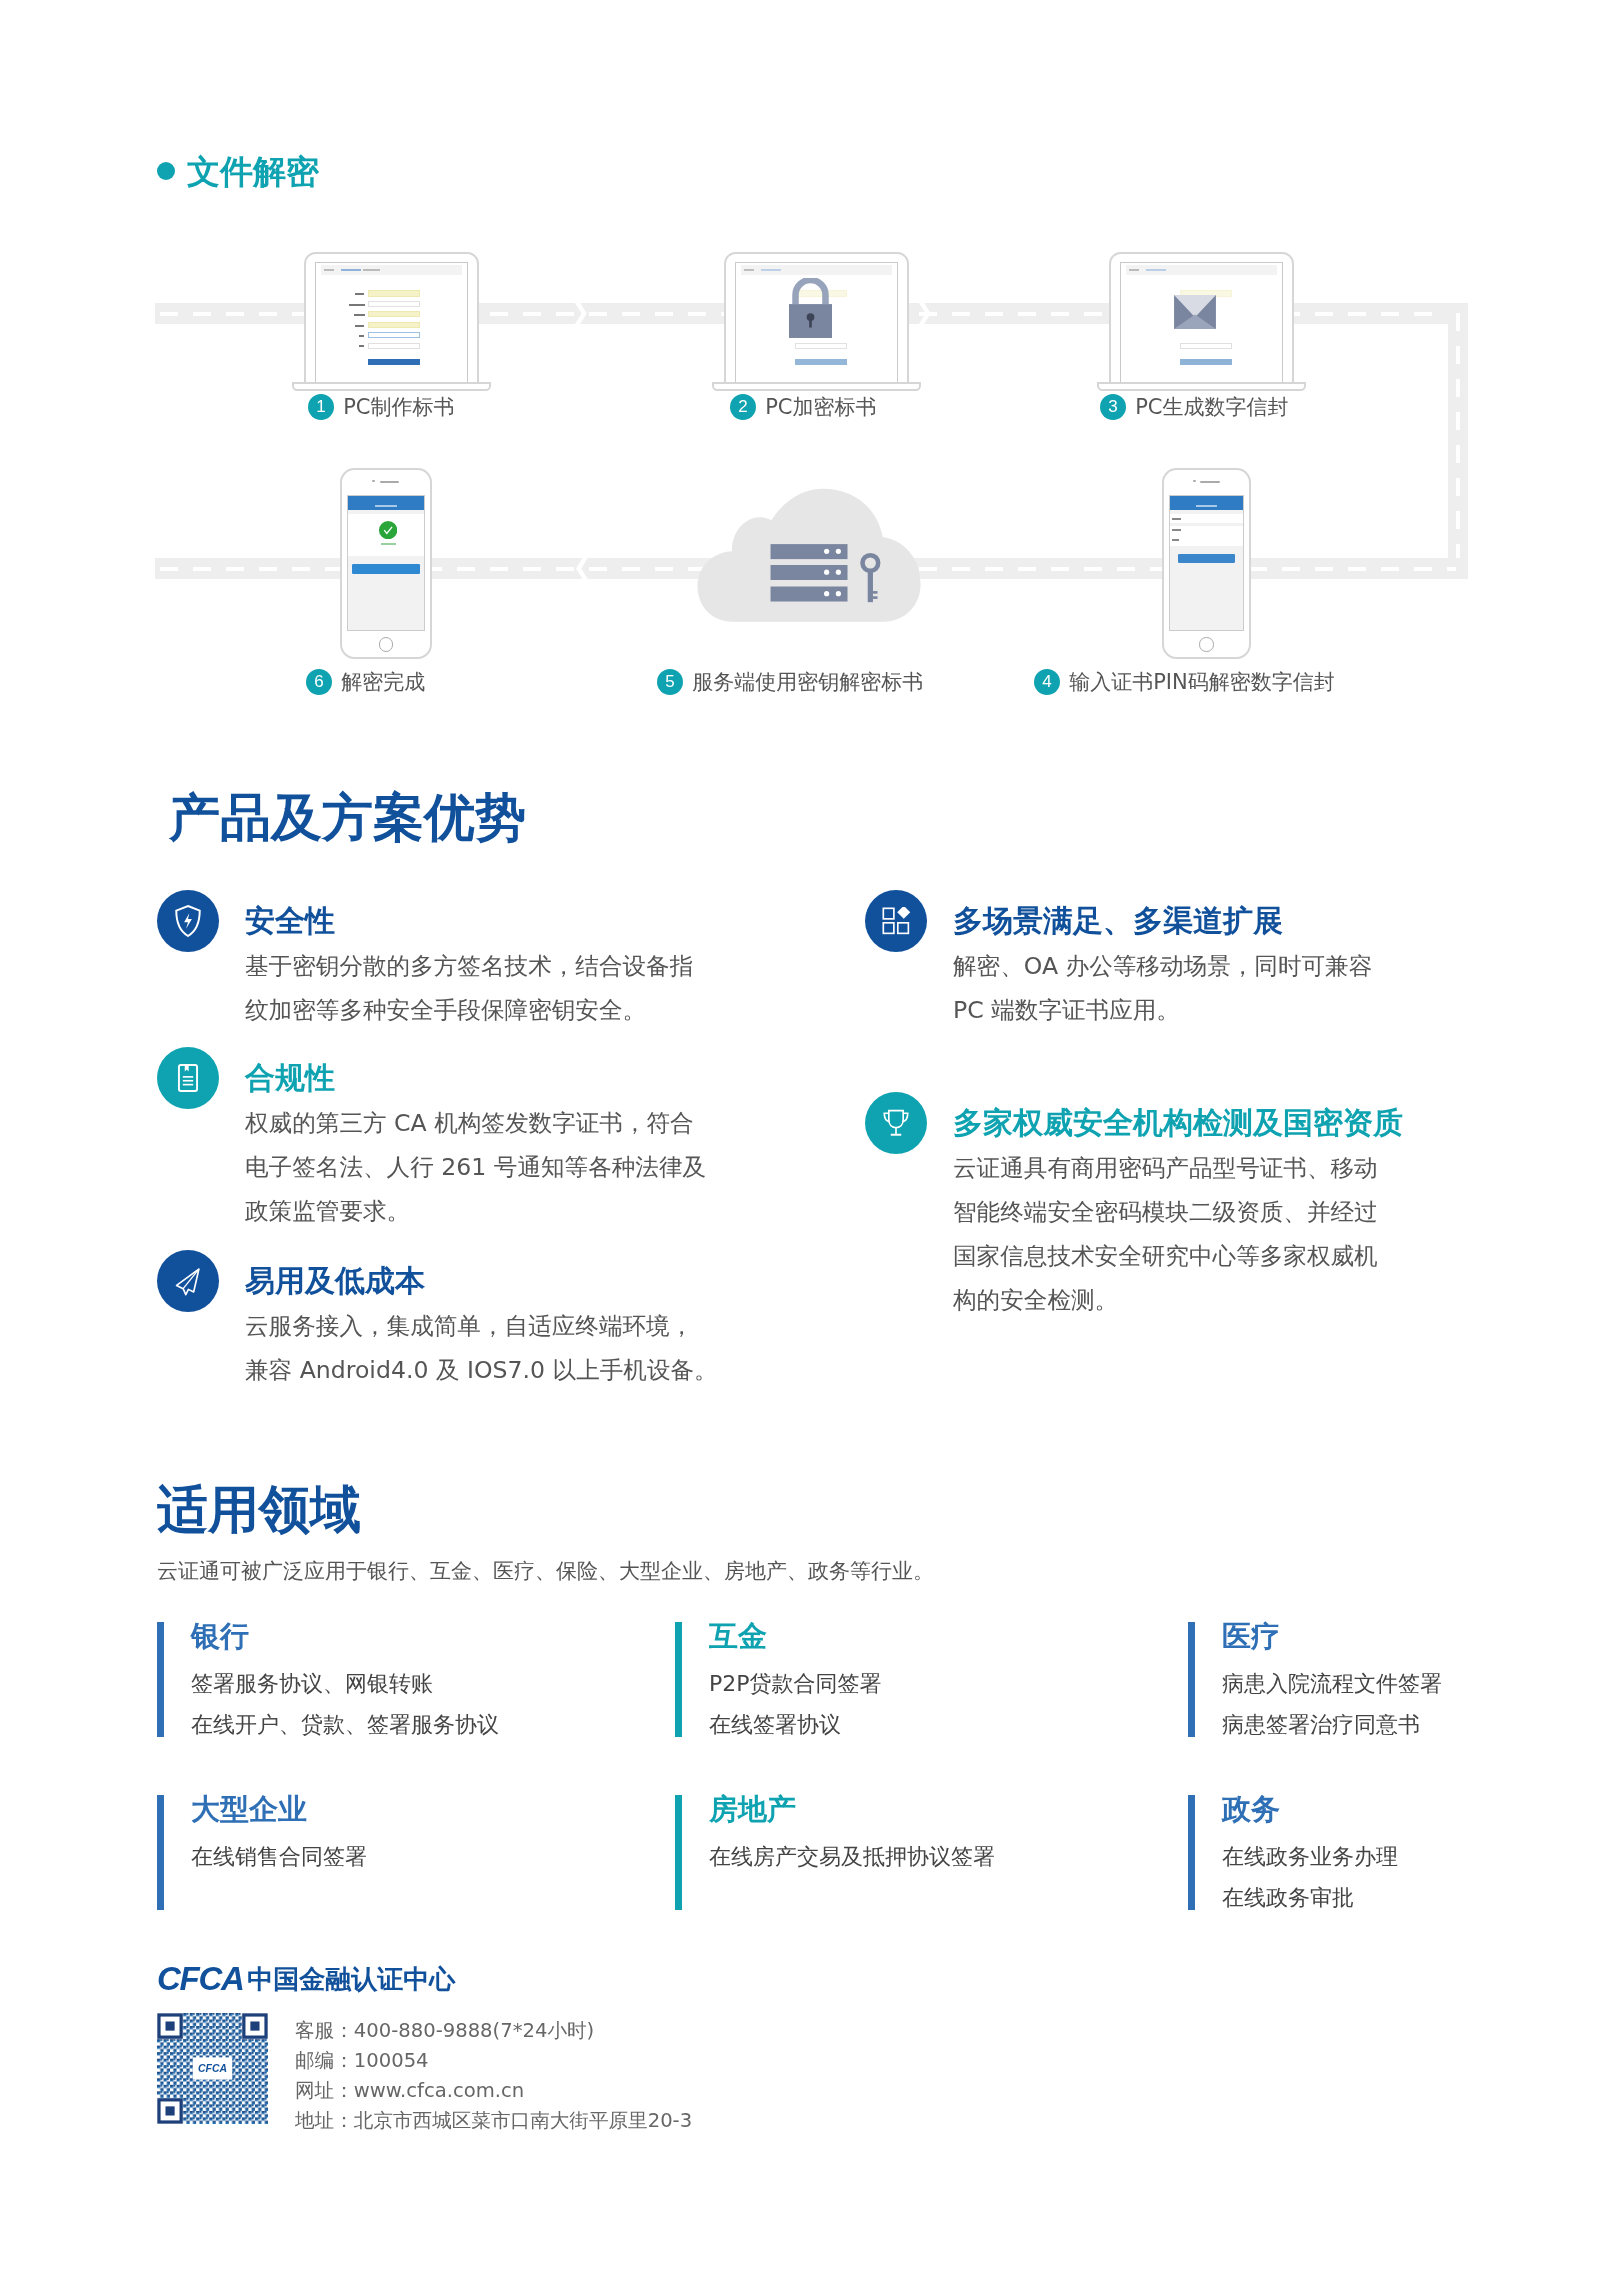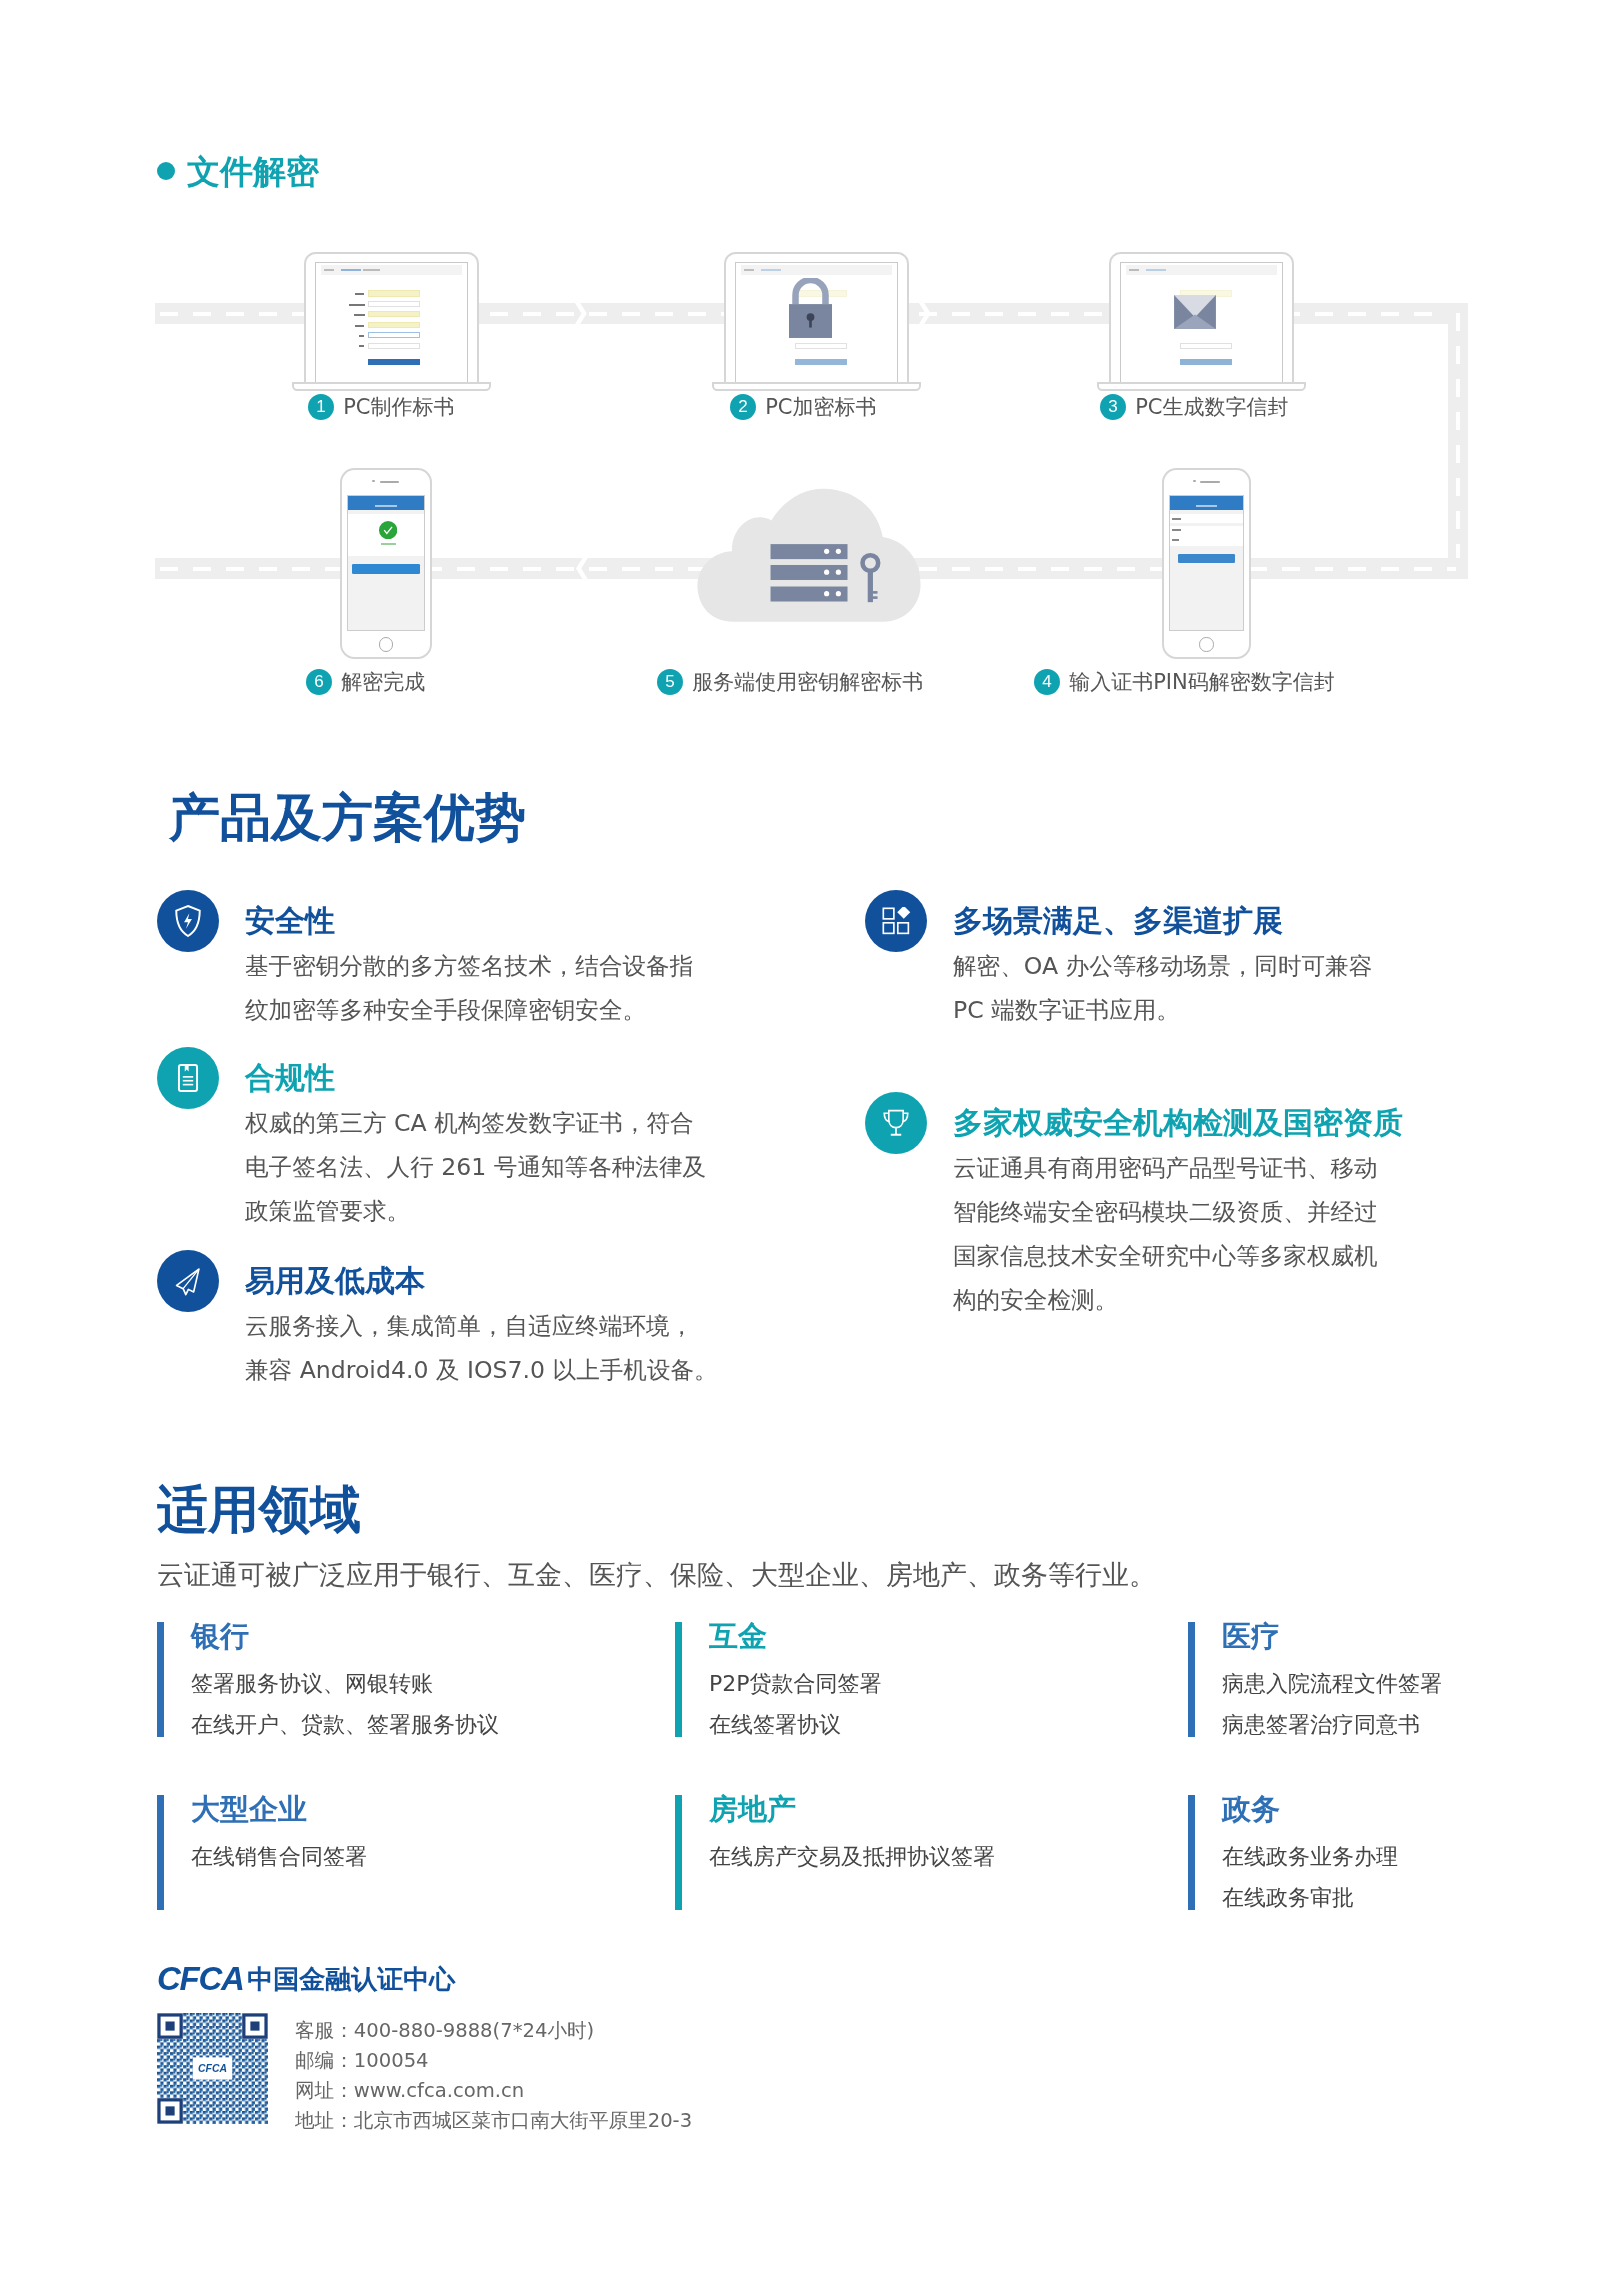--- a/index.html
+++ b/index.html
@@ -47,21 +47,21 @@
   .feat { position:absolute; }
   .feat .icon { position:absolute; left:0; top:0; width:62px; height:62px; border-radius:50%; display:flex; align-items:center; justify-content:center; }
   .feat .icon.blue { background:#11509b; }
   .feat .icon.teal { background:#0fa3b1; }
   .feat .ftitle { position:absolute; left:88px; top:10.5px; font-size:30px; font-weight:bold; line-height:39px; white-space:nowrap; }
   .feat .ftitle.blue { color:#11509b; }
   .feat .ftitle.teal { color:#0fa3b1; }
   .feat .fbody { position:absolute; left:88px; top:54px; font-size:23.6px; line-height:44px; color:#555; }
 
   
-  .intro { position:absolute; left:157px; top:1557px; font-size:27px; color:#555; white-space:nowrap; }
+  .intro { position:absolute; left:157px; top:1557px; font-size:21px; color:#555; white-space:nowrap; }
   .ind { position:absolute; width:458px; height:115px; }
   .ind .bar { position:absolute; left:0; top:0; width:6.5px; height:100%; }
   .ind .ititle { position:absolute; left:34px; top:-3.9px; font-size:29px; font-weight:bold; line-height:37px; }
   .ind .iline { position:absolute; left:34px; font-size:22px; color:#444; white-space:nowrap; }
 
   
   .logo { position:absolute; left:157px; top:1960px; display:flex; align-items:center; gap:3.9px; }
   .logo-cfca { font-family:"Liberation Sans",sans-serif; font-style:italic; font-weight:bold; font-size:33px; color:#11509b; letter-spacing:-1.3px; }
   .logo-cn { font-size:26px; font-weight:bold; color:#11509b; }
   .qr { position:absolute; left:157px; top:2013px; width:111px; height:111px; }

